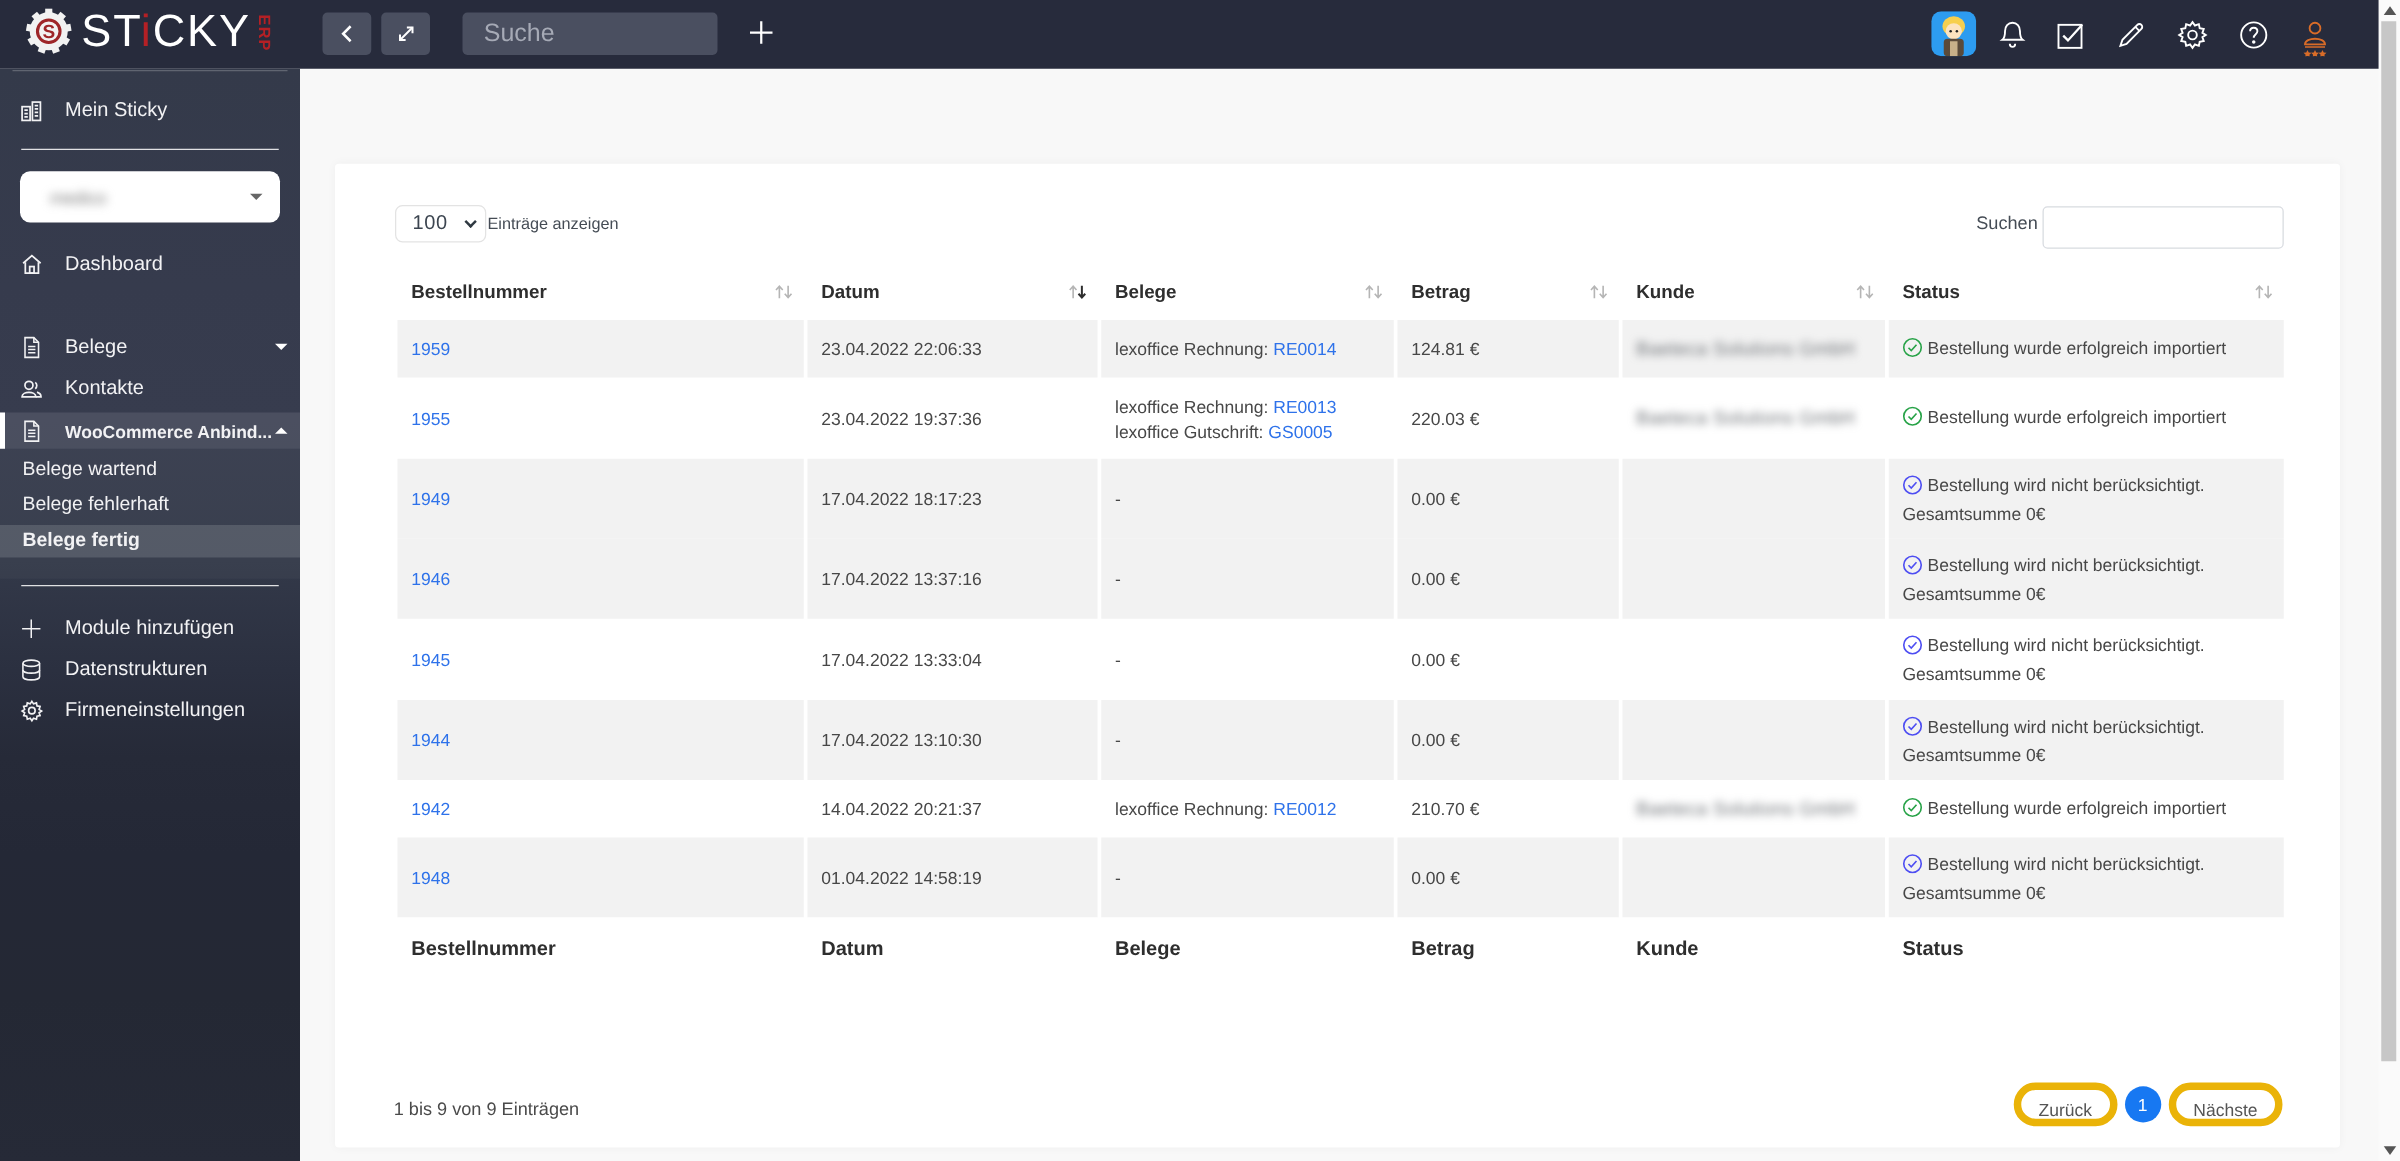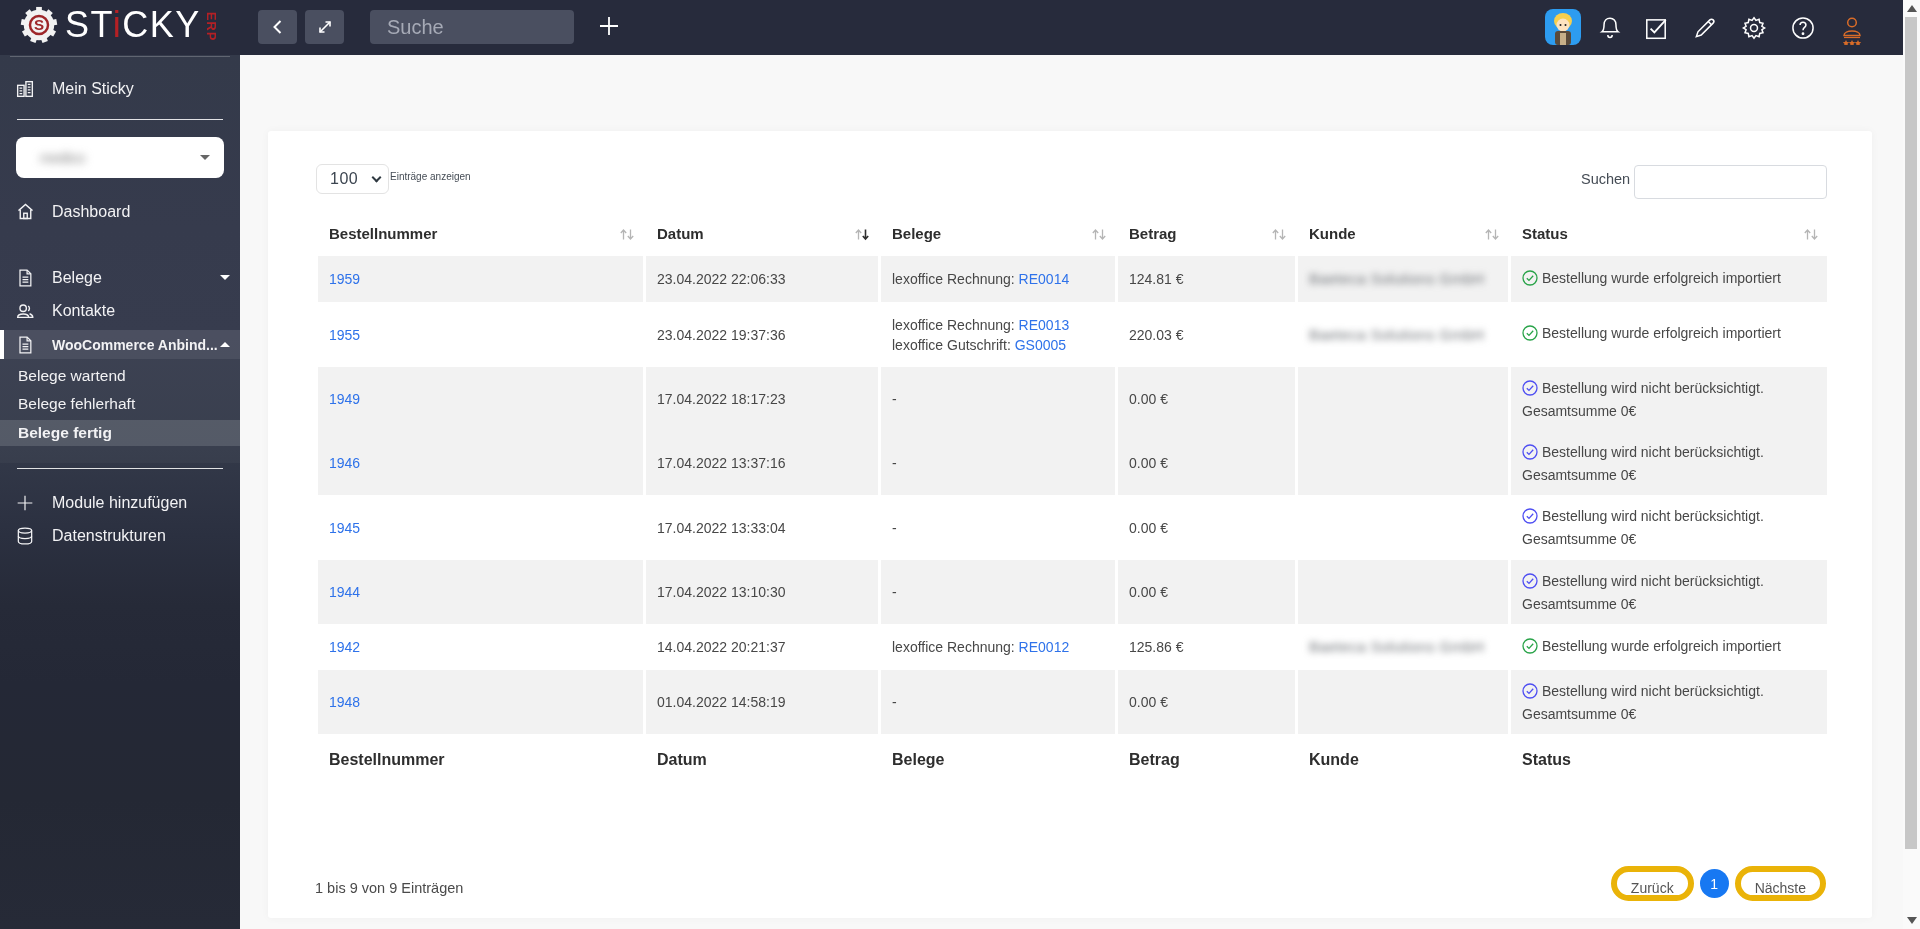--- a/index.html
+++ b/index.html
@@ -46,21 +46,21 @@
   #submenu-bg { position:absolute; left:0; top:304px; width:240px; height:104px; background:rgba(255,255,255,0.03); }
 
   
   #main { position:absolute; left:240px; top:55px; width:1663px; height:874px; background:#f8f8f8; }
   #crumbs { position:absolute; left:28px; top:30px; display:flex; align-items:center; color:#4a4a4a; font-size:14.5px; }
   #card { position:absolute; left:28px; top:76px; width:1604px; height:787px; background:#fff; border-radius:3px; box-shadow:0 0 8px rgba(0,0,0,0.04); }
 
   
   #lensel { position:absolute; left:48px; top:33px; width:73px; height:30px; border:1px solid #e3e3e3; border-radius:6px; font-size:16px; color:#3c4550; line-height:28px; padding-left:13px; letter-spacing:0.5px; }
   #lensel .car { position:absolute; right:8px; top:9px; width:7px; height:7px; border-right:2.2px solid #2f3941; border-bottom:2.2px solid #2f3941; transform:rotate(45deg); }
-  #lenlabel { position:absolute; left:122px; top:40px; font-size:10px; color:#454c55; }
+  #lenlabel { position:absolute; left:122px; top:40px; font-size:13px; color:#454c55; }
   #suchlabel { position:absolute; left:1313px; top:40px; font-size:14.5px; color:#454c55; }
   #suchinput { position:absolute; left:1366px; top:34px; width:193px; height:34px; border:1px solid #d8dbe0; border-radius:4px; background:#fff; }
 
   table#dt { position:absolute; left:47px; top:79px; border-collapse:separate; border-spacing:3px 0; table-layout:fixed; }
   #dt col.c1 { width:325px; } #dt col.c2 { width:232px; } #dt col.c3 { width:234px; }
   #dt col.c4 { width:177px; } #dt col.c5 { width:210px; } #dt col.c6 { width:316px; }
   #dt th { text-align:left; font-size:15px; color:#2e2e2e; padding:0 0 0 11px; position:relative; height:46px; font-weight:bold; }
   #dt td { font-size:14px; color:#474747; padding:0 10px 0 11px; vertical-align:middle; line-height:20px; }
   #dt tr.odd td { background:#f2f2f2; }
   #dt .sort { position:absolute; right:8px; top:17px; width:16px; height:13px; }
@@ -265,20 +265,29 @@
       <span class="lbl">Datenstrukturen</span>
   </div>
   <div class="item" style="top:431px;">
       <span class="ic">
     <svg width="22" height="22" viewBox="0 0 24 24" fill="none" stroke="#f2f2f4" stroke-width="1.3">
       <path d="M12 4 V20 M4 12 H20"></path>
     </svg>
       </span>
       <span class="lbl">Module hinzufügen</span>
   </div>
+  <div class="item" style="top:497px;">
+      <span class="ic">
+    <svg width="21" height="21" viewBox="0 0 24 24" fill="none" stroke="#f2f2f4" stroke-width="1.5">
+      <circle cx="12" cy="12" r="3"></circle>
+      <path d="M12 3.5 L13.5 5.8 L16.2 4.9 L16.7 7.7 L19.5 8.2 L18.6 10.9 L20.9 12.4 L18.6 13.9 L19.5 16.6 L16.7 17.1 L16.2 19.9 L13.5 19 L12 21.3 L10.5 19 L7.8 19.9 L7.3 17.1 L4.5 16.6 L5.4 13.9 L3.1 12.4 L5.4 10.9 L4.5 8.2 L7.3 7.7 L7.8 4.9 L10.5 5.8 Z"></path>
+    </svg>
+      </span>
+      <span class="lbl">Firmeneinstellungen</span>
+  </div>
 </div>
 
 <div id="main">
 
   <div id="card">
     <div id="lensel">100<span class="car"></span></div>
     <div id="lenlabel">Einträge anzeigen</div>
     <div id="suchlabel">Suchen</div>
     <div id="suchinput"></div>
 
@@ -381,21 +390,21 @@
             <td></td>
         <td><span class="stico"><svg width="16" height="16" viewBox="0 0 16 16" fill="none" stroke="#4e4ef2" stroke-width="1.3">
                   <circle cx="8" cy="8" r="7"></circle>
                   <path d="M4.8 8.2 L7 10.4 L11.2 5.8"></path>
                 </svg></span>Bestellung wird nicht berücksichtigt. Gesamtsumme 0€</td>
       </tr>
       <tr class="even h46">
         <td><a>1942</a></td>
             <td>14.04.2022 20:21:37</td>
         <td>lexoffice Rechnung: <a>RE0012</a></td>
-            <td>125.86 €</td>
+            <td>210.70 €</td>
         <td><span class="blurname">Baeteca Solutions GmbH</span></td>
         <td><span class="stico"><svg width="16" height="16" viewBox="0 0 16 16" fill="none" stroke="#28a348" stroke-width="1.3">
                   <circle cx="8" cy="8" r="7"></circle>
                   <path d="M4.8 8.2 L7 10.4 L11.2 5.8"></path>
                 </svg></span>Bestellung wurde erfolgreich importiert</td>
       </tr>
       <tr class="odd h64">
         <td><a>1948</a></td>
             <td>01.04.2022 14:58:19</td>
             <td>-</td>

